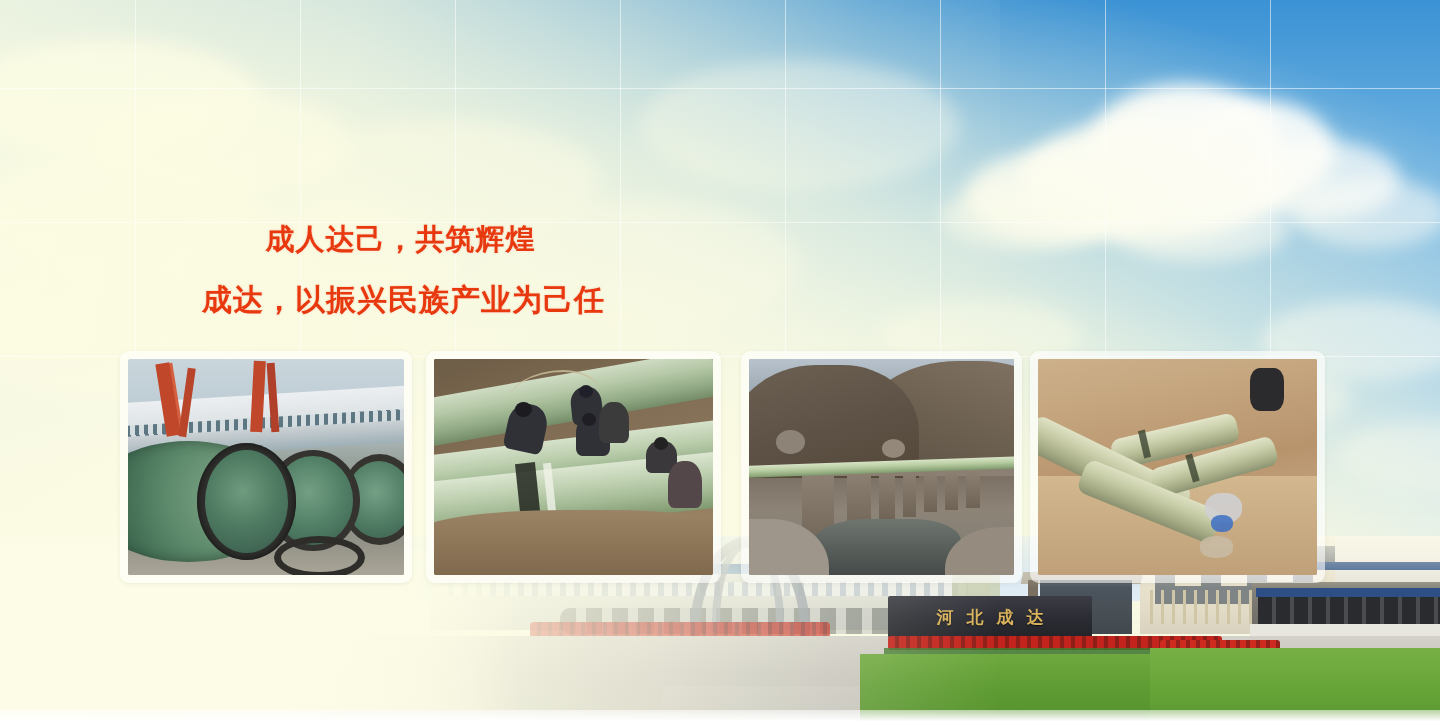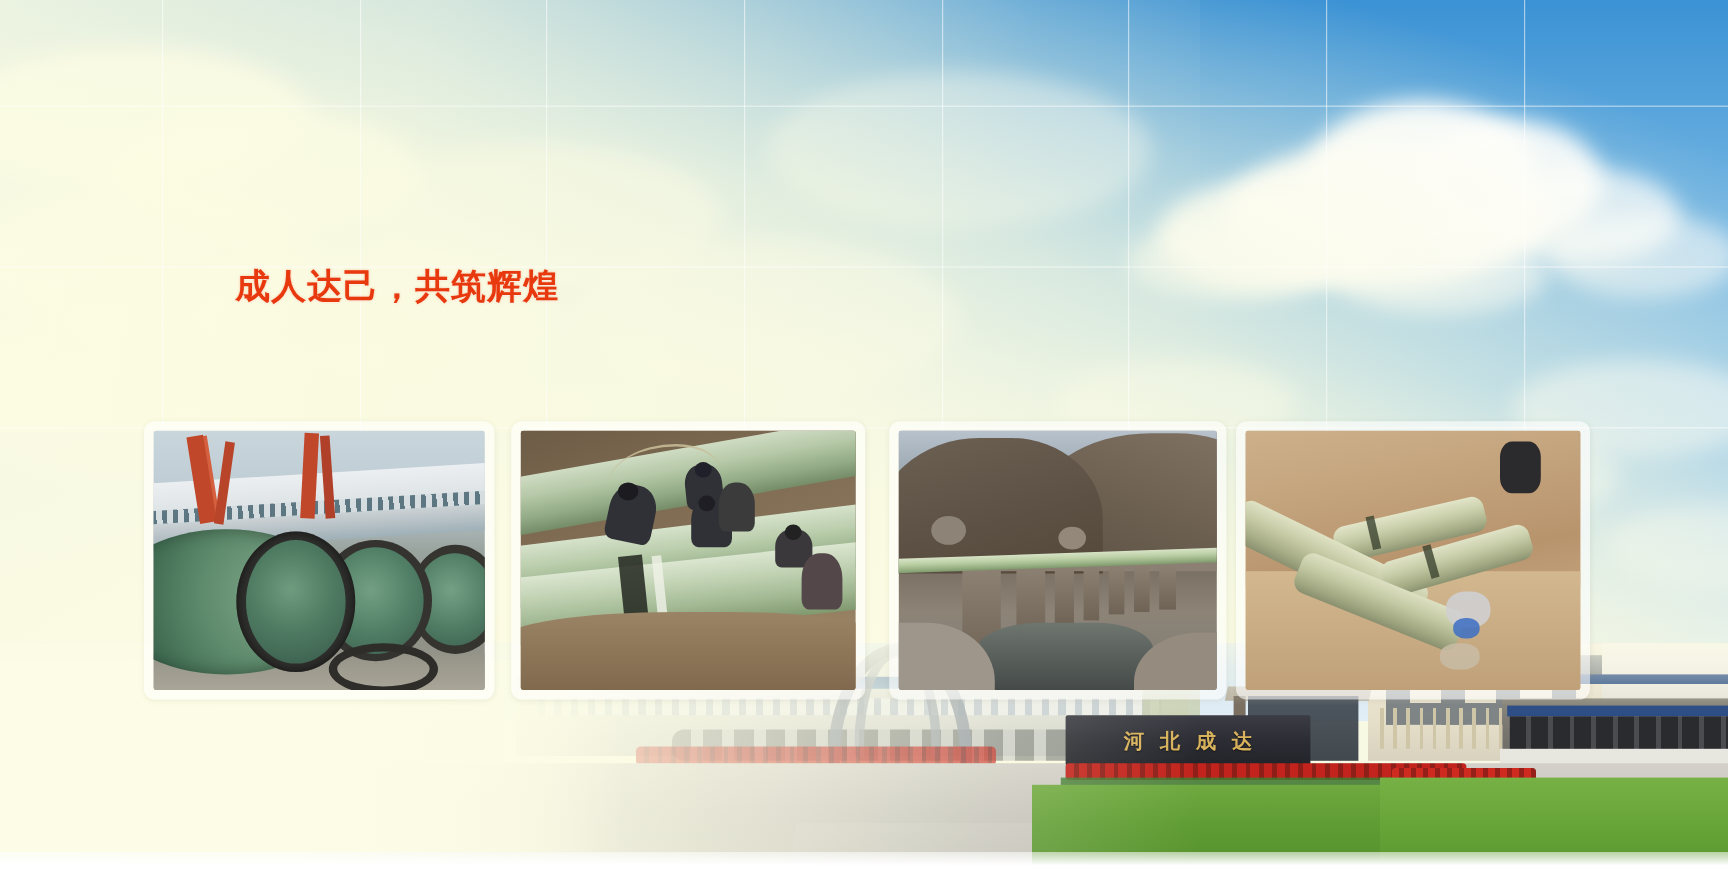--- a/index.html
+++ b/index.html
@@ -326,20 +326,21 @@
 
     <div class="fx-fade-top"></div>
     <div class="fx-fade"></div>
     <div class="fx-bottom-white"></div>
   </div>
 
   <div class="bottom-cream"></div>
 
   <div class="headline">
     <div class="line l1">成人达己，共筑辉煌</div>
+    <div class="line l2">成达，以振兴民族产业为己任</div>
   </div>
 
   <div class="thumbs">
 
     <div class="thumb" style="left:120px;top:351px;width:292px;height:232px;">
       <div class="photo p1">
         <div class="bldg"></div>
         <div class="bldgwin"></div>
         <div class="crane1"></div>
         <div class="crane1b"></div>

